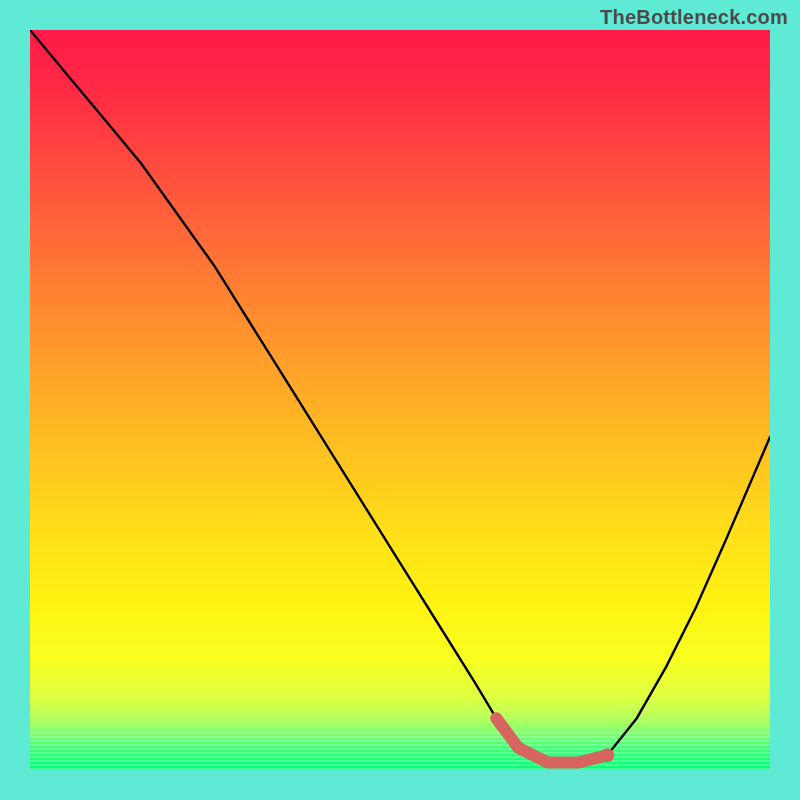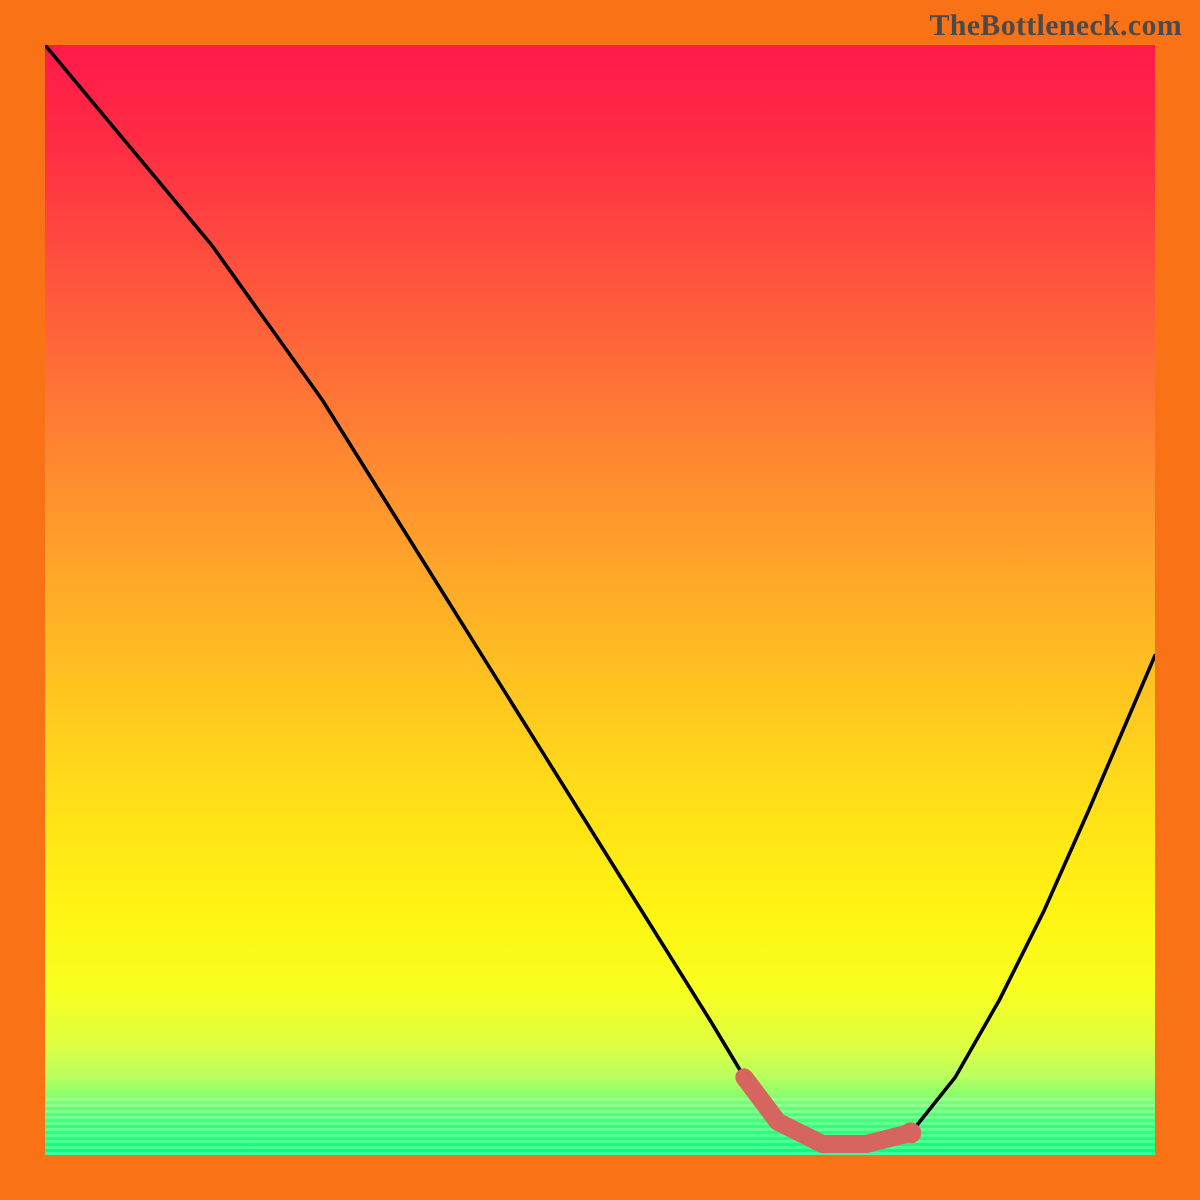--- a/index.html
+++ b/index.html
@@ -8,22 +8,21 @@
     width: 800px;
     height: 800px;
     overflow: hidden;
     background: #000;
     font-family: Arial, Helvetica, sans-serif;
   }
   .frame {
     position: relative;
     width: 800px;
     height: 800px;
-    background: #f97316;
-    font-family: Liberation Serif, serif;
+    background: #5eead4;
   }
   .plot-area {
     position: absolute;
     left: 30px;
     top: 30px;
     width: 740px;
     height: 740px;
     background: linear-gradient(to bottom,
       #ff1a4a 0%,
       #ff2a44 8%,

